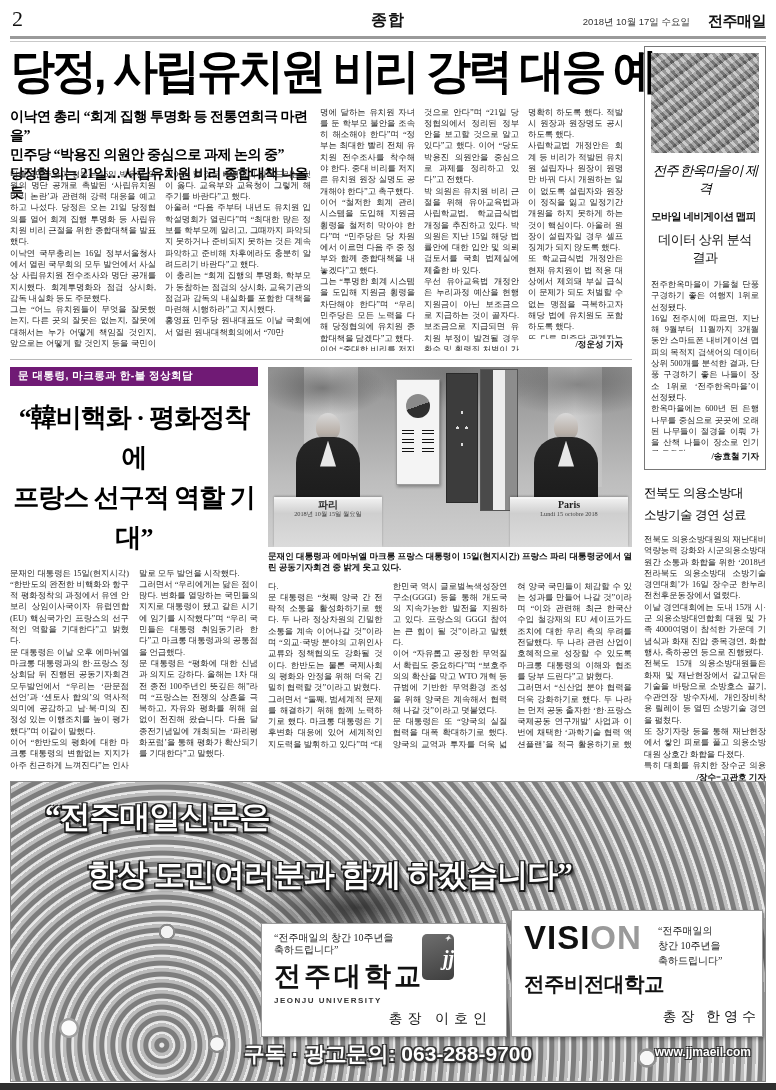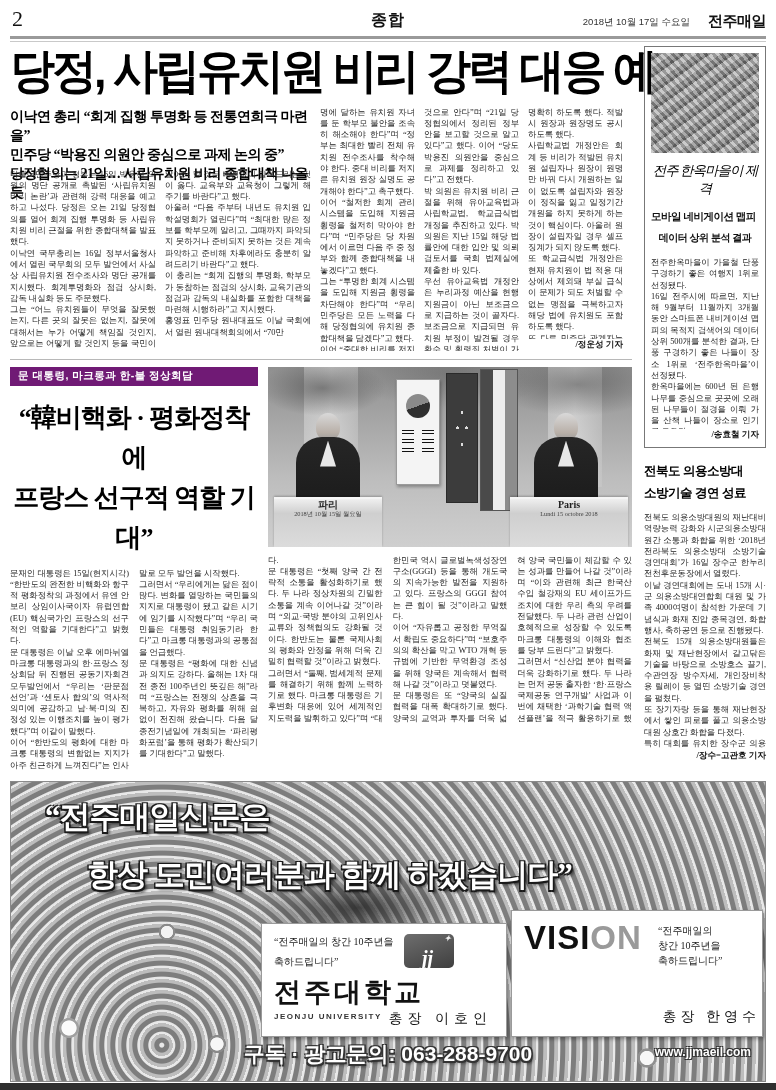--- a/index.html
+++ b/index.html
@@ -78,24 +78,24 @@
   
   .rail{position:absolute;left:644px;top:46px;width:122px;}
   .sb-box{border:1px solid #777;padding:6px;box-sizing:border-box;}
   .sb-photo{height:100px;background:
       repeating-linear-gradient(48deg,rgba(255,255,255,.25) 0 3px,rgba(0,0,0,.18) 3px 6px),
       repeating-linear-gradient(-35deg,#8e8e8e 0 5px,#b9b9b9 5px 11px,#6f6f6f 11px 14px),
       linear-gradient(180deg,#7a7a7a,#b0b0b0);}
   .sb-h1{font-family:"Liberation Serif",serif;font-size:13px;text-align:center;margin-top:13px;letter-spacing:-1px;color:#000;}
   .sb-h2{font-family:"Liberation Serif",serif;font-style:italic;font-size:13.5px;text-align:center;margin-top:9px;letter-spacing:-1px;color:#000;}
   .sb-s1{font-weight:800;font-size:10.5px;text-align:left;margin-top:12px;letter-spacing:-0.5px;}
-  .sb-s2{font-weight:700;font-size:10px;text-align:center;margin-top:7px;letter-spacing:-0.5px;}
+  .sb-s2{font-weight:400;font-size:13px;text-align:center;margin-top:7px;letter-spacing:-0.5px;}
   .sb-body{margin-top:12px;height:172px;}
   .fa{margin-top:12px;}
-  .fa-h{font-weight:700;font-size:12.5px;line-height:22px;letter-spacing:-0.5px;color:#000;}
+  .fa-h{font-weight:400;font-size:12.5px;line-height:22px;letter-spacing:-0.5px;color:#000;}
   .fa-body{margin-top:8px;height:238px;}
   
   .ad{position:absolute;left:10px;top:781px;width:756px;height:301px;border:1px solid #8a8a8a;
       box-sizing:border-box;overflow:hidden;
       background:
         radial-gradient(circle 16px at 58px 246px,#fbfbfb 0 45%,#a0a0a0 50% 60%,rgba(0,0,0,0) 65%),
         radial-gradient(circle 14px at 206px 262px,#f6f6f6 0 45%,#8a8a8a 50% 62%,rgba(0,0,0,0) 66%),
         radial-gradient(circle 13px at 156px 150px,#f3f3f3 0 45%,#8a8a8a 50% 62%,rgba(0,0,0,0) 66%),
         radial-gradient(circle 15px at 636px 276px,#f7f7f7 0 45%,#909090 50% 62%,rgba(0,0,0,0) 66%),
         radial-gradient(circle 12px at 712px 190px,#f3f3f3 0 45%,#8a8a8a 50% 60%,rgba(0,0,0,0) 66%),
@@ -105,26 +105,26 @@
         linear-gradient(180deg,#d2d2d2 0%,#c2c2c2 34%,#a8a8a8 58%,#8f8f8f 80%,#808080 100%);}
   .ad-slogan1{position:absolute;left:34px;top:14px;font-family:"Liberation Serif",serif;font-weight:700;
       font-size:31px;letter-spacing:-1px;color:#fff;
       text-shadow:-1.5px -1.5px 0 #1a1a1a,1.5px -1.5px 0 #1a1a1a,-1.5px 1.5px 0 #1a1a1a,1.5px 1.5px 0 #1a1a1a,3px 3px 3px rgba(0,0,0,.6);}
   .ad-slogan2{position:absolute;left:76px;top:72px;font-family:"Liberation Serif",serif;font-weight:700;
       font-size:31px;letter-spacing:-1px;color:#fff;
       text-shadow:-1.5px -1.5px 0 #1a1a1a,1.5px -1.5px 0 #1a1a1a,-1.5px 1.5px 0 #1a1a1a,1.5px 1.5px 0 #1a1a1a,3px 3px 3px rgba(0,0,0,.6);}
   .adbox{position:absolute;background:#fff;border:1px solid #9a9a9a;box-sizing:border-box;
          box-shadow:2px 2px 4px rgba(0,0,0,.35);}
   .box1{left:250px;top:141px;width:246px;height:114px;padding:8px 12px;}
-  .b1-congrats{font-family:"Liberation Serif",serif;font-size:10px;line-height:20px;color:#222;white-space:pre-line;}
+  .b1-congrats{font-family:"Liberation Serif",serif;font-size:10px;line-height:12px;color:#222;white-space:pre-line;}
   .b1-name{font-family:"Liberation Serif",serif;font-size:27px;font-weight:700;letter-spacing:3px;color:#111;margin-top:2px;display:inline-block;}
   .b1-en{font-size:8px;letter-spacing:1.5px;color:#333;font-weight:700;margin-top:2px;}
-  .b1-logo{position:absolute;right:52px;top:10px;width:32px;height:34px;border-radius:5px;
-           background:linear-gradient(160deg,#6e6e6e,#3f3f3f);color:#fff;text-align:left;
-           font-family:"Liberation Serif",serif;font-style:italic;font-weight:700;font-size:20px;line-height:48px;padding-left:18px;}
+  .b1-logo{position:absolute;right:52px;top:10px;width:32px;height:46px;border-radius:5px;
+           background:linear-gradient(160deg,#6e6e6e,#3f3f3f);color:#fff;text-align:right;
+           font-family:"Liberation Serif",serif;font-style:italic;font-weight:700;font-size:20px;line-height:48px;}
   .b1-logo::before{content:"✦";position:absolute;right:3px;top:1px;font-size:8px;line-height:8px;color:#eee;}
   .b1-pres{position:absolute;right:14px;bottom:8px;font-family:"Liberation Serif",serif;
            font-size:14px;letter-spacing:5px;color:#111;}
   .box2{left:500px;top:128px;width:252px;height:127px;padding:10px 12px;}
   .b2-brand{font-weight:900;font-size:33px;letter-spacing:1px;line-height:1;font-family:"Liberation Sans",sans-serif;}
   .b2-brand .on{color:#9a9a9a;}
   .b2-name{font-weight:800;font-size:20.5px;letter-spacing:-0.5px;margin-top:16px;color:#111;}
   .b2-congrats{position:absolute;right:16px;top:12px;width:88px;font-family:"Liberation Serif",serif;
                font-size:10px;line-height:15px;color:#222;white-space:pre-line;}
   .b2-pres{position:absolute;right:2px;bottom:10px;font-family:"Liberation Serif",serif;
@@ -234,20 +234,21 @@
           <div class="frflag"></div>
           <div class="podium" style="left:6px;width:108px">
             <div class="pod-title">파리</div>
             <div class="pod-sub">2018년 10월 15일 월요일</div>
           </div>
           <div class="podium" style="right:4px;width:118px">
             <div class="pod-title">Paris</div>
             <div class="pod-sub">Lundi 15 octobre 2018</div>
           </div>
         </div>
+        <div class="caption">문재인 대통령과 에마뉘엘 마크롱 프랑스 대통령이 15일(현지시간) 프랑스 파리 대통령궁에서 열린 공동기자회견 중 밝게 웃고 있다.</div>
         <div class="a2-cols3 bt">다.
 문 대통령은 “첫째 양국 간 전략적 소통을 활성화하기로 했다. 두 나라 정상차원의 긴밀한 소통을 계속 이어나갈 것”이라며 “외교·국방 분야의 고위인사 교류와 정책협의도 강화될 것이다. 한반도는 물론 국제사회의 평화와 안정을 위해 더욱 긴밀히 협력할 것”이라고 밝혔다.
 그러면서 “둘째, 범세계적 문제를 해결하기 위해 함께 노력하기로 했다. 마크롱 대통령은 기후변화 대응에 있어 세계적인 지도력을 발휘하고 있다”며 “대한민국 역시 글로벌녹색성장연구소(GGGI) 등을 통해 개도국의 지속가능한 발전을 지원하고 있다. 프랑스의 GGGI 참여는 큰 힘이 될 것”이라고 말했다.
 이어 “자유롭고 공정한 무역질서 확립도 중요하다”며 “보호주의의 확산을 막고 WTO 개혁 등 규범에 기반한 무역환경 조성을 위해 양국은 계속해서 협력해 나갈 것”이라고 덧붙였다.
 문 대통령은 또 “양국의 실질 협력을 대폭 확대하기로 했다. 양국의 교역과 투자를 더욱 넓혀 양국 국민들이 체감할 수 있는 성과를 만들어 나갈 것”이라며 “이와 관련해 최근 한국산 수입 철강재의 EU 세이프가드 조치에 대한 우리 측의 우려를 전달했다. 두 나라 관련 산업이 호혜적으로 성장할 수 있도록 마크롱 대통령의 이해와 협조를 당부 드린다”고 밝혔다.
 그러면서 “신산업 분야 협력을 더욱 강화하기로 했다. 두 나라는 먼저 공동 출자한 ‘한·프랑스 국제공동 연구개발’ 사업과 이번에 채택한 ‘과학기술 협력 액션플랜’을 적극 활용하기로 했다”고 말했다.
 문 대통령은 아울러 “미래 세대 교류와 교육협력을 적극 추진하기로 했다”며 “이번에 한국의 8개 과학기술특성화대학(K-STAR)과 프랑스의 6개 공과대학(INSA Group)간 학생교환 프로그램이 합의됐다”고 말했다.
 한편, 프랑스를 국빈 방문 중인 문 대통령은 16일(현지시각) 마지막 날 일정을 소화한 후 두 번째 순방지인 이탈리아로 향한다.</div>
         <div class="byline a2-byline">/뉴시스</div>
       </div>
@@ -288,20 +289,21 @@
       <div class="b1-congrats">“전주매일의 창간 10주년을
 축하드립니다”</div>
       <div class="b1-name">전주대학교</div>
       <div class="b1-logo">jj</div>
       <div class="b1-en">JEONJU UNIVERSITY</div>
       <div class="b1-pres">총장 이호인</div>
     </div>
 
     <div class="adbox box2">
       <div class="b2-brand"><span>VISI</span><span class="on">ON</span></div>
+      <div class="b2-name">전주비전대학교</div>
       <div class="b2-congrats">“전주매일의
 창간 10주년을
 축하드립니다”</div>
       <div class="b2-pres">총장 한영수</div>
     </div>
 
     <div class="ad-contact">구독 · 광고문의: 063-288-9700</div>
     <div class="ad-site">www.jjmaeil.com</div>
   </div>
 

